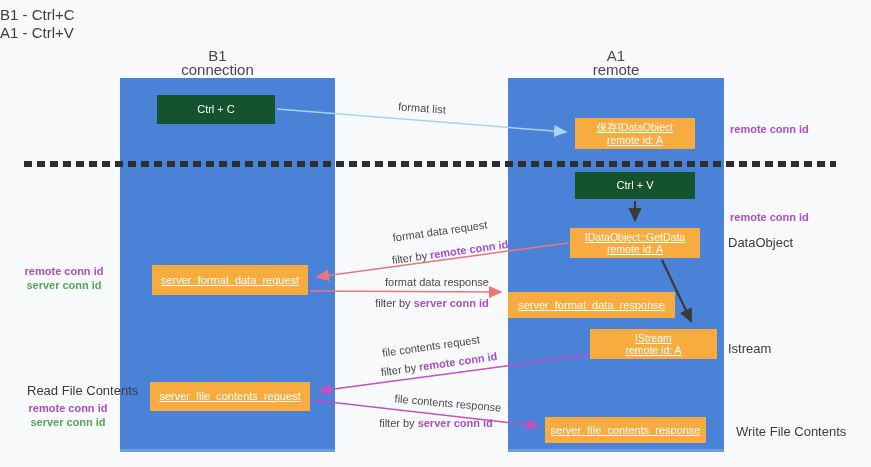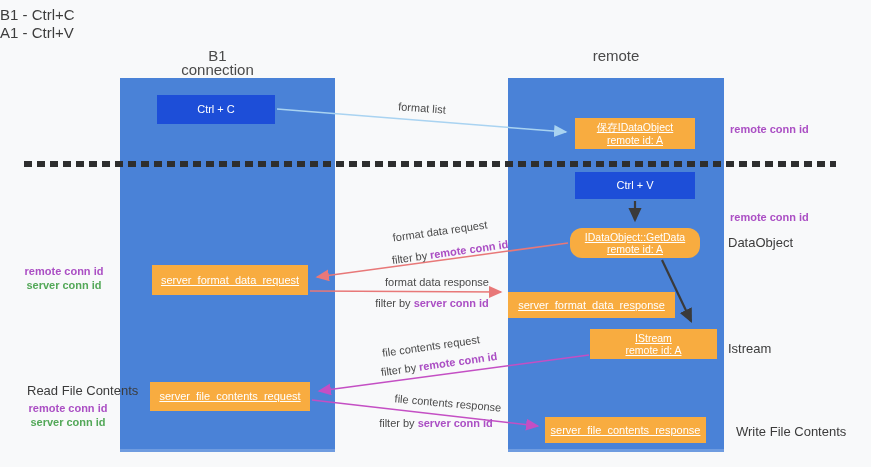--- a/index.html
+++ b/index.html
@@ -31,21 +31,21 @@
   .dashed-divider{
     position:absolute;left:24px;top:161px;width:812px;height:6px;
     background:repeating-linear-gradient(90deg,#2e2e2e 0 8px,transparent 8px 13px);
   }
   .node{
     position:absolute;display:flex;flex-direction:column;
     align-items:center;justify-content:center;
     color:#ffffff;text-align:center;
     font-size:11px;line-height:13px;
   }
-  .node.green{background:#1d4ed8;}
+  .node.green{background:#14532d;}
   .node.orange{background:#f8ac40;text-decoration:underline;}
   .node.two-line{font-size:10.5px;line-height:12.5px;}
   .edge-label{
     position:absolute;white-space:nowrap;
     font-size:11px;color:#4a4a4a;
     transform:translate(-50%,-50%) rotate(var(--rot,0deg));
   }
   .side-label{position:absolute;white-space:nowrap;font-size:13px;color:#3b3b3b;}
   .side-label.stack{text-align:center;font-size:11px;line-height:14px;}
   .purple{color:#ab4fc4;font-weight:bold;}
@@ -61,20 +61,21 @@
   <div class="title">
     <div>B1 - Ctrl+C</div>
     <div>A1 - Ctrl+V</div>
   </div>
 
   <div class="col-header left">
     <div>B1</div>
     <div>connection</div>
   </div>
   <div class="col-header right">
+    <div>A1</div>
     <div>remote</div>
   </div>
 
   <div class="lane left"></div>
   <div class="lane right"></div>
 
   <div class="dashed-divider"></div>
 
   <svg class="arrows" width="871" height="467" viewBox="0 0 871 467">
     <defs>
@@ -106,21 +107,21 @@
 
   <div class="node orange two-line" style="left:575px;top:118px;width:120px;height:31px;">
     <div>保存IDataObject</div>
     <div>remote id: A</div>
   </div>
 
   <div class="node green" style="left:575px;top:172px;width:120px;height:27px;">
     <div>Ctrl + V</div>
   </div>
 
-  <div class="node orange two-line" style="left:570px;top:228px;width:130px;height:30px;border-radius:12px;">
+  <div class="node orange two-line" style="left:570px;top:228px;width:130px;height:30px;">
     <div>IDataObject::GetData</div>
     <div>remote id: A</div>
   </div>
 
   <div class="node orange" style="left:152px;top:265px;width:156px;height:30px;">
     <div>server_format_data_request</div>
   </div>
 
   <div class="node orange" style="left:508px;top:281px;width:167px;height:26px;margin-top:11px;">
     <div>server_format_data_response</div>

